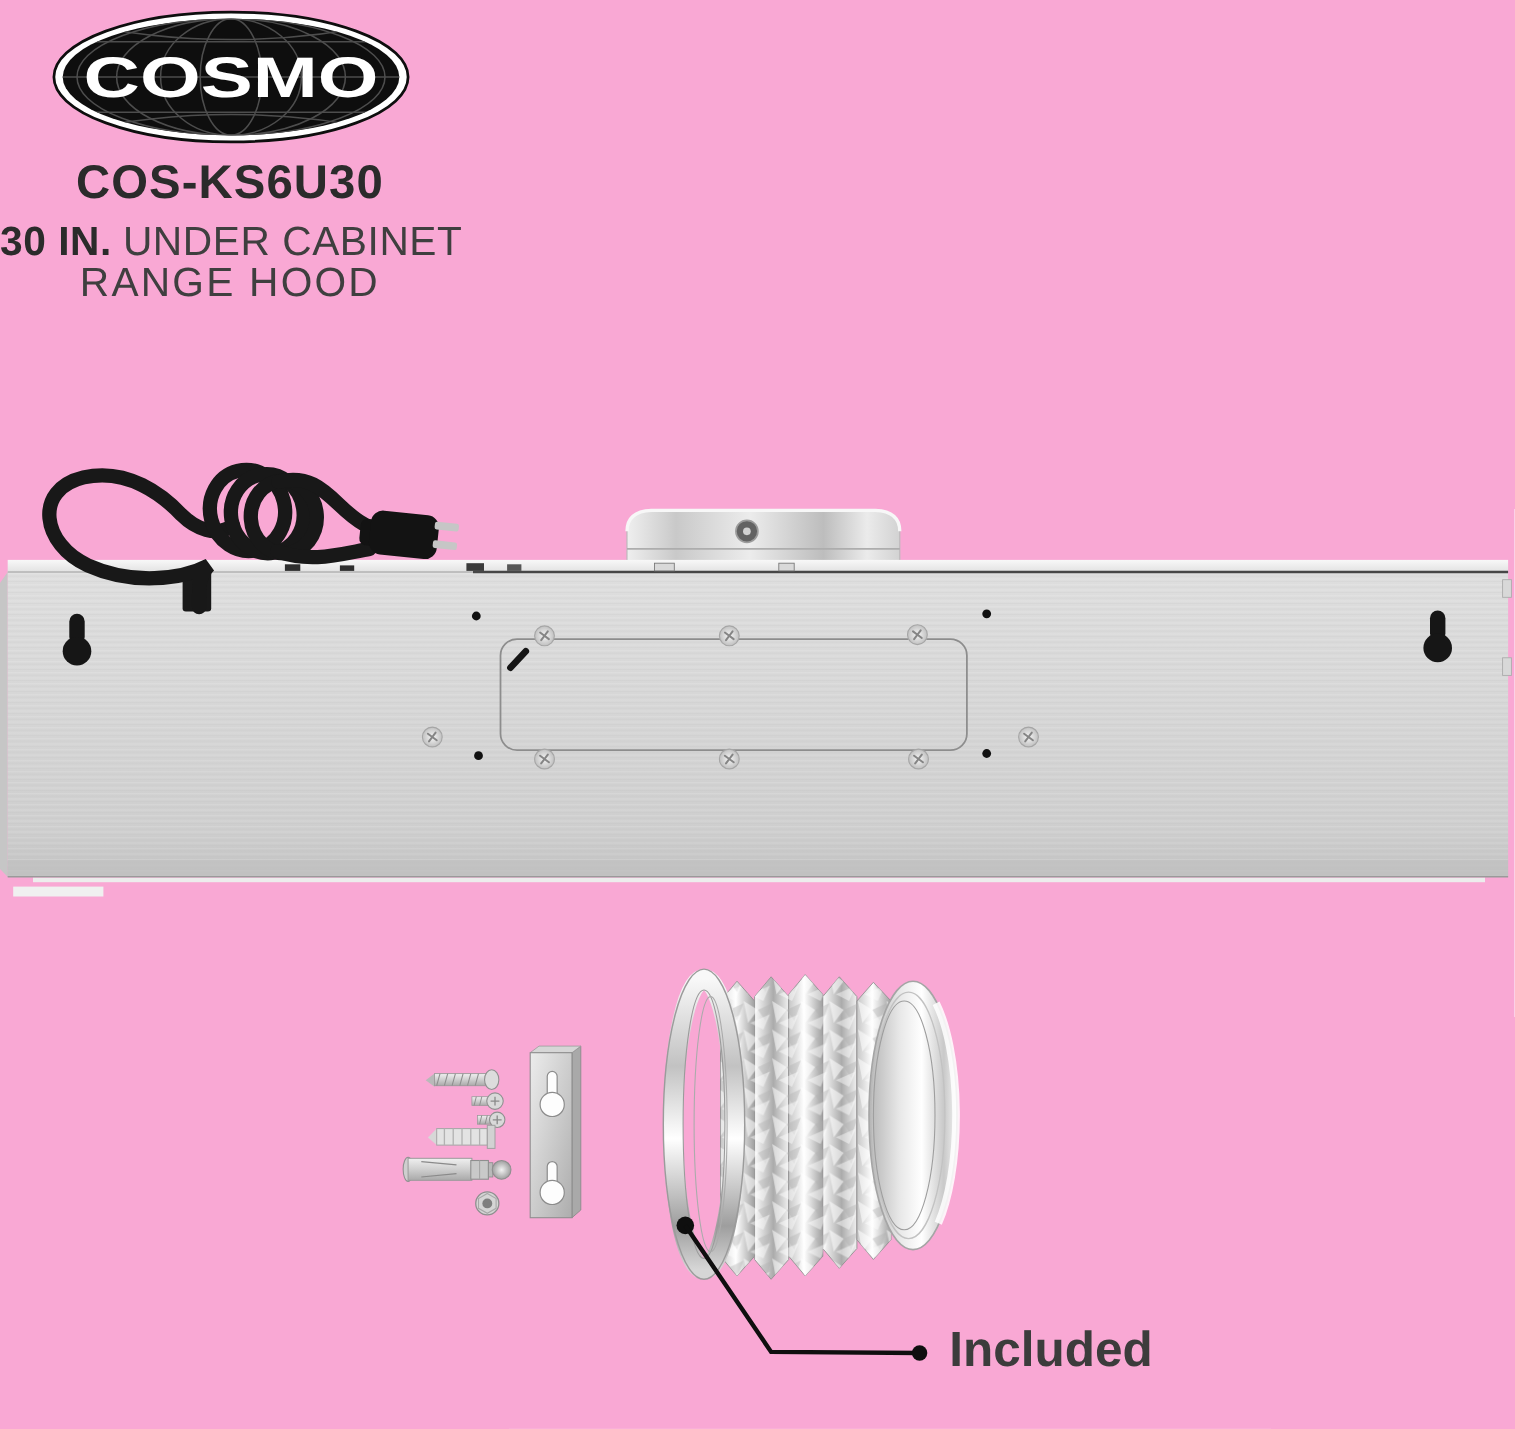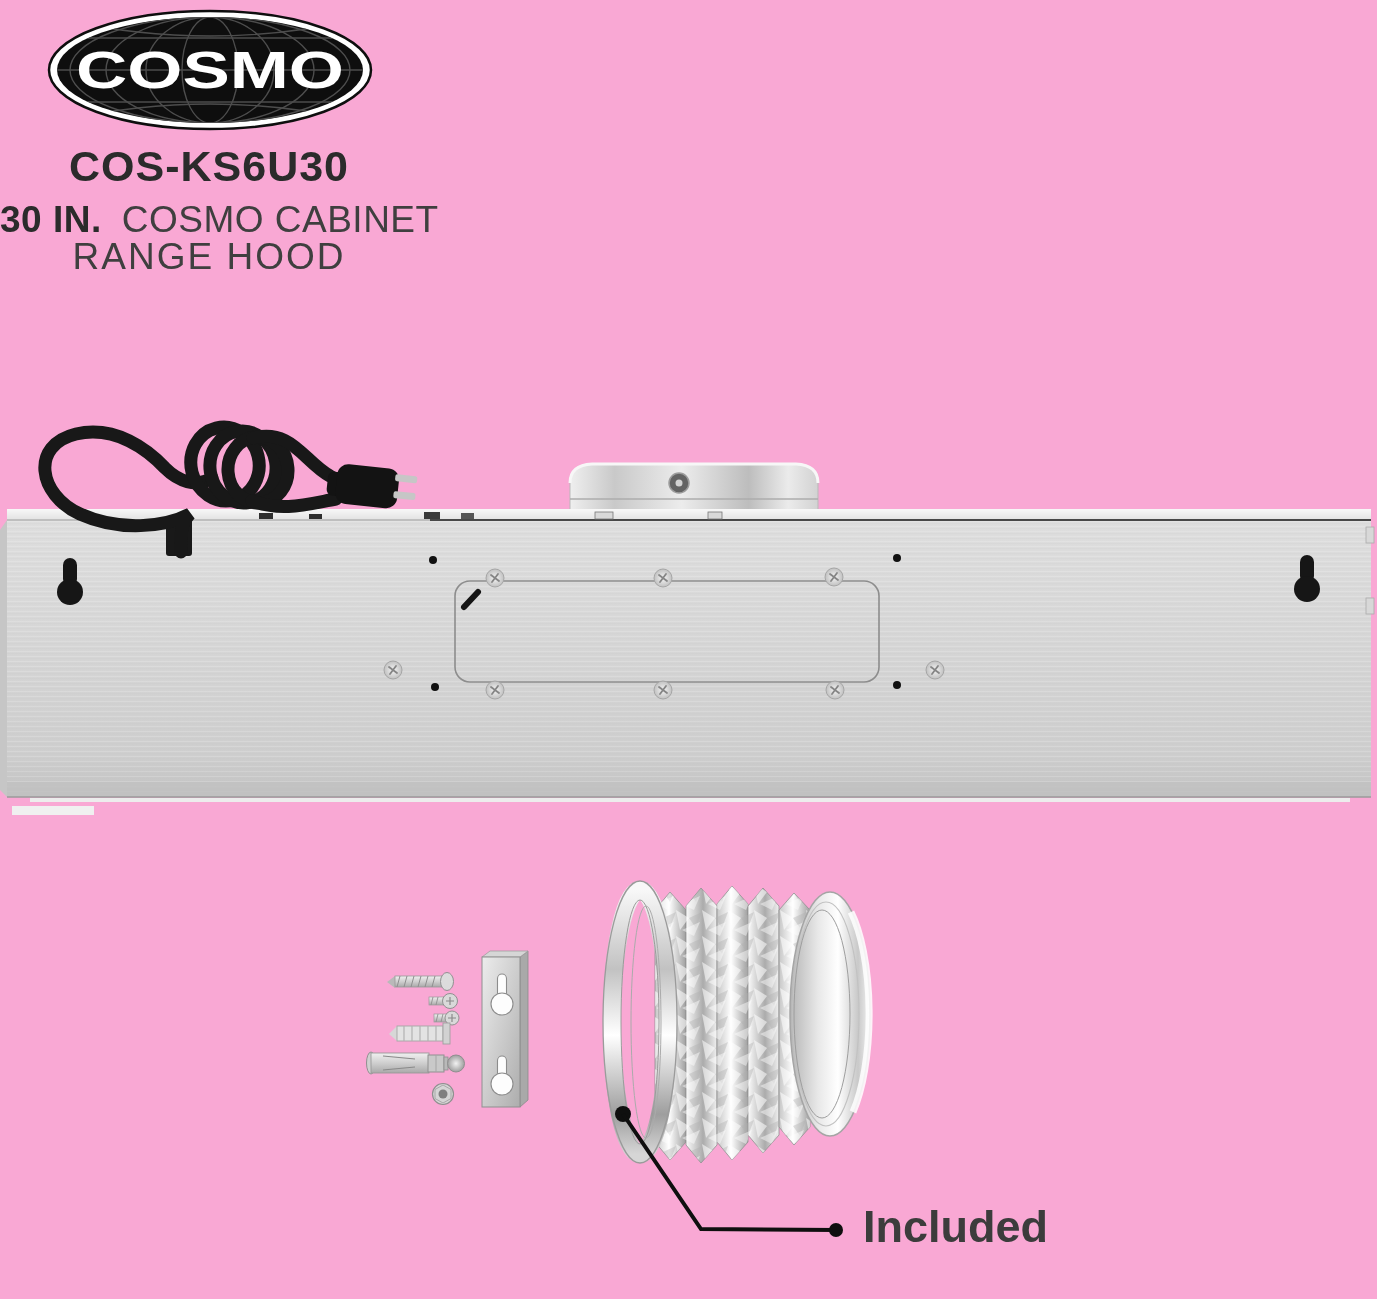--- a/index.html
+++ b/index.html
@@ -16,21 +16,21 @@
   .logo-wrap { position:absolute; left:45px; top:8px; width:330px; height:124px; }
   .model-line {
     position:absolute; left:0; top:142px; width:418px; text-align:center;
     font-size:43px; font-weight:800; letter-spacing:1px; color:#2b2b2b;
     white-space:nowrap;
   }
   .subtitle-line1 {
     position:absolute; left:0; top:199px; width:418px; text-align:center;
     font-size:37px; color:#3f3f3f; white-space:nowrap; letter-spacing:0.5px;
   }
-  .subtitle-line1 .bold-part { font-weight:800; color:#2b2b2b; margin-right:20px; }
+  .subtitle-line1 .bold-part { font-weight:800; color:#2b2b2b; margin-right:10px; }
   .subtitle-line2 {
     position:absolute; left:0; top:236px; width:418px; text-align:center;
     font-size:37px; color:#3f3f3f; white-space:nowrap; letter-spacing:2px;
   }
 
   
   .callout-text {
     position:absolute; left:863px; top:1201px;
     font-size:45px; font-weight:700; color:#3c3c3c; line-height:1.16;
     white-space:nowrap;
@@ -67,21 +67,21 @@
           <path d="M20,12 Q165,44 310,12"></path>
           <path d="M20,112 Q165,80 310,112"></path>
         </g>
         <text x="165" y="80" text-anchor="middle" font-size="52" font-weight="700" fill="#ffffff" textLength="268" lengthAdjust="spacingAndGlyphs">COSMO</text>
       </svg>
     </div>
 
     <div class="model-line">COS-KS6U30</div>
 
     <div class="subtitle-line1">
-      <span class="bold-part">30 IN.</span><span>COSMO CABINET</span>
+      <span class="bold-part">30 IN.</span><span>UNDER CABINET</span>
     </div>
     <div class="subtitle-line2">RANGE HOOD</div>
   </div>
 
   <svg class="abs" style="left:0; top:390px" width="1377" height="440" viewBox="0 390 1377 440">
     <defs>
       <linearGradient id="steelV" x1="0" y1="0" x2="0" y2="1">
         <stop offset="0" stop-color="#dedede"></stop>
           <stop offset="0.45" stop-color="#d6d6d6"></stop>
         <stop offset="0.85" stop-color="#cecece"></stop>

